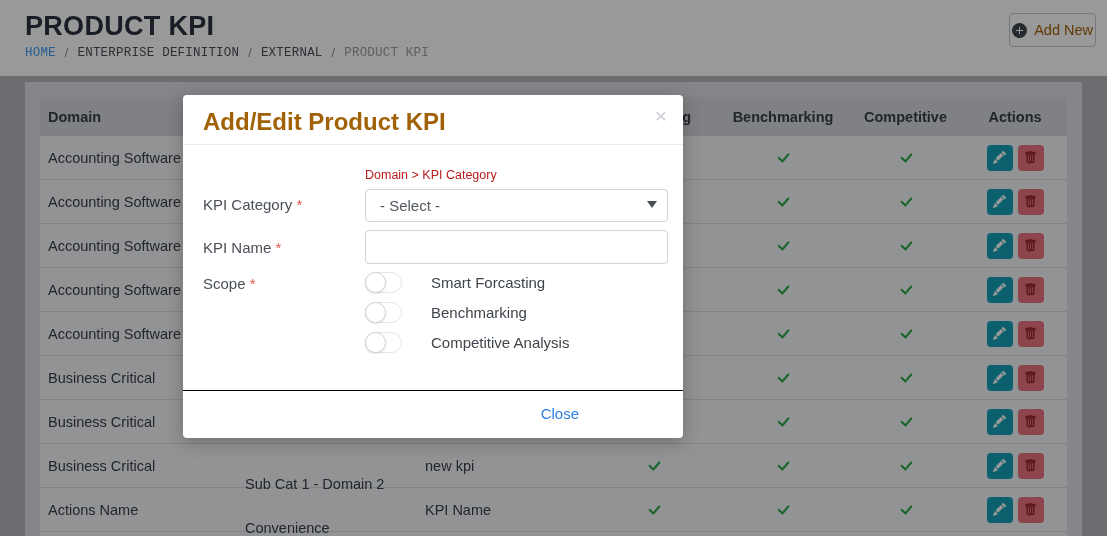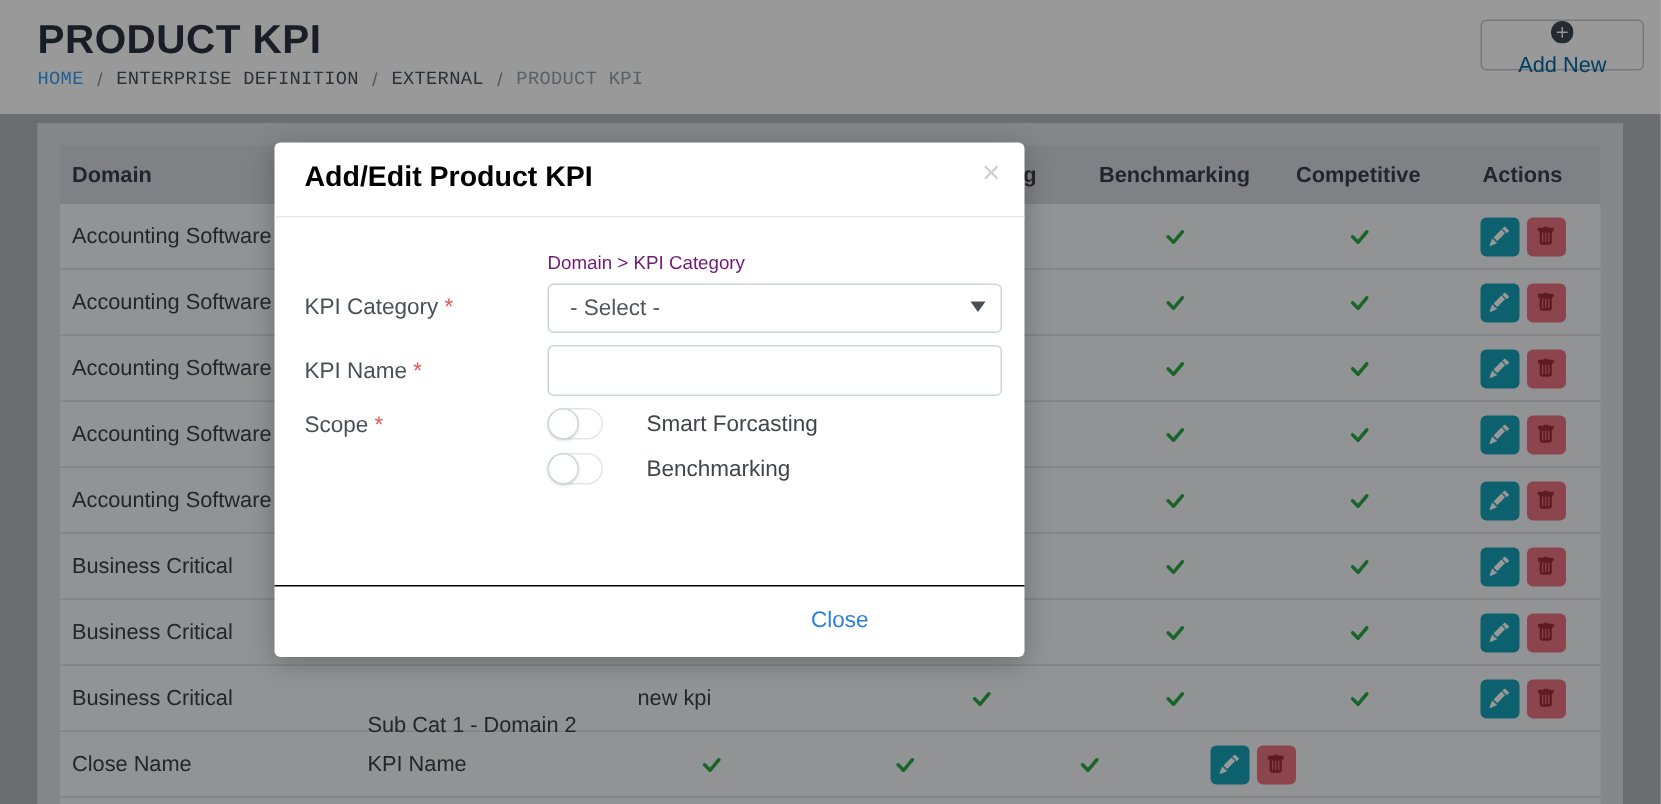--- a/index.html
+++ b/index.html
@@ -23,23 +23,23 @@
     position: absolute; left: 25px; top: 46px;
     display: flex; align-items: center; gap: 9px;
     font-size: 12.5px; letter-spacing: .2px;
   }
   .crumb { color: #4a5159; font-family: Liberation Mono, monospace; }
   .crumb.home { color: #3aa0f5; cursor: pointer; }
   .crumb.current { color: #9aa0a7; }
   .crumb-sep { color: #8b9096; }
   .add-new-btn {
     position: absolute; right: 11px; top: 13px; height: 34px;
-    display: flex; align-items: center; gap: 7px; padding: 0 24px;
+    display: flex; align-items: center; gap: 7px; padding: 0 2px;
     background: #fff; border: 1px solid #c3c9cf; border-radius: 4px;
-    font-family: inherit; font-size: 14.5px; color: #0369a1; cursor: pointer; flex-direction: column;
+    font-family: inherit; font-size: 14.5px; color: #a16207; cursor: pointer;
   }
   .add-new-btn svg { display: block; }
 
   
   .card {
     position: absolute; left: 25px; top: 82px; width: 1057px; height: 454px;
     background: #dde0e4;
   }
   .tbl { position: absolute; left: 15px; top: 15px; width: 1027px; }
   .thead {
@@ -79,29 +79,29 @@
     position: absolute; left: 183px; top: 95px; width: 500px; height: 343px;
     background: #fff; border-radius: 4px; z-index: 60;
     box-shadow: 0 4px 18px rgba(0,0,0,0.25);
   }
   .m-header {
     position: absolute; left: 0; top: 0; width: 100%; height: 50px;
     border-bottom: 1px solid #e8eaee;
   }
   .m-title {
     position: absolute; left: 20px; top: 13px;
-    font-size: 19px; font-weight: 600; color: #000000; text-align: right;
+    font-size: 24px; font-weight: 600; color: #a16207; text-align: right;
   }
   .m-x {
     position: absolute; right: 16px; top: 10px;
     font-size: 21px; color: #ccd0d4; cursor: pointer; line-height: 1;
   }
   .m-hint {
     position: absolute; left: 182px; top: 73px;
-    font-size: 12.5px; color: #701a75;
+    font-size: 12.5px; color: #b91c1c;
   }
   .m-label { position: absolute; left: 20px; font-size: 15px; color: #4a5058; }
   .req { color: #e2574c; }
   .lbl-category { top: 101px; }
   .lbl-name { top: 144px; }
   .lbl-scope { top: 180px; }
   .m-select {
     position: absolute; left: 182px; top: 94px; width: 303px; height: 33px;
     border: 1px solid #ced4da; border-radius: 4px; background: #fff; cursor: pointer;
   }
@@ -447,21 +447,22 @@
       </button>
       <button class="act-btn del">
         <svg width="13" height="13" viewBox="0 0 16 16" fill="#9d2f38">
                   <path d="M2.5 1a1 1 0 0 0-1 1v1a1 1 0 0 0 1 1H3v9a2 2 0 0 0 2 2h6a2 2 0 0 0 2-2V4h.5a1 1 0 0 0 1-1V2a1 1 0 0 0-1-1H10a1 1 0 0 0-1-1H7a1 1 0 0 0-1 1H2.5zm3 4a.5.5 0 0 1 .5.5v7a.5.5 0 0 1-1 0v-7a.5.5 0 0 1 .5-.5zM8 5a.5.5 0 0 1 .5.5v7a.5.5 0 0 1-1 0v-7A.5.5 0 0 1 8 5zm3 .5v7a.5.5 0 0 1-1 0v-7a.5.5 0 0 1 1 0z"></path>
                 </svg>
       </button>
     </div>
   </div>
 
   <div class="trow">
-    <div class="c1">Close Name</div>
+    <div class="c1">Actions Name</div>
+    <div class="c2">Convenience</div>
     <div class="c3">KPI Name</div>
     <div class="c4 check-cell">
       <svg width="16" height="16" viewBox="0 0 16 16" fill="#28a745" stroke="#28a745" stroke-width="0.8">
                 <path d="M12.736 3.97a.733.733 0 0 1 1.047 0c.286.289.29.756.01 1.05L7.88 12.01a.733.733 0 0 1-1.065.02L3.217 8.384a.757.757 0 0 1 0-1.06.733.733 0 0 1 1.047 0l3.052 3.093 5.4-6.425a.247.247 0 0 1 .02-.022z"></path>
               </svg>
     </div>
     <div class="c5 check-cell">
       <svg width="16" height="16" viewBox="0 0 16 16" fill="#28a745" stroke="#28a745" stroke-width="0.8">
                 <path d="M12.736 3.97a.733.733 0 0 1 1.047 0c.286.289.29.756.01 1.05L7.88 12.01a.733.733 0 0 1-1.065.02L3.217 8.384a.757.757 0 0 1 0-1.06.733.733 0 0 1 1.047 0l3.052 3.093 5.4-6.425a.247.247 0 0 1 .02-.022z"></path>
               </svg>
@@ -523,19 +524,25 @@
           <span class="knob"></span>
         </span>
       <span class="scope-label">Smart Forcasting</span>
     </div>
     <div class="scope-row r1">
       <span class="toggle">
           <span class="knob"></span>
         </span>
       <span class="scope-label">Benchmarking</span>
     </div>
+    <div class="scope-row r2">
+      <span class="toggle">
+          <span class="knob"></span>
+        </span>
+      <span class="scope-label">Competitive Analysis</span>
+    </div>
 
     <div class="m-footer">
       <span class="close-link">Close</span>
     </div>
   </div>
 
 </div>
 
 </body></html>

